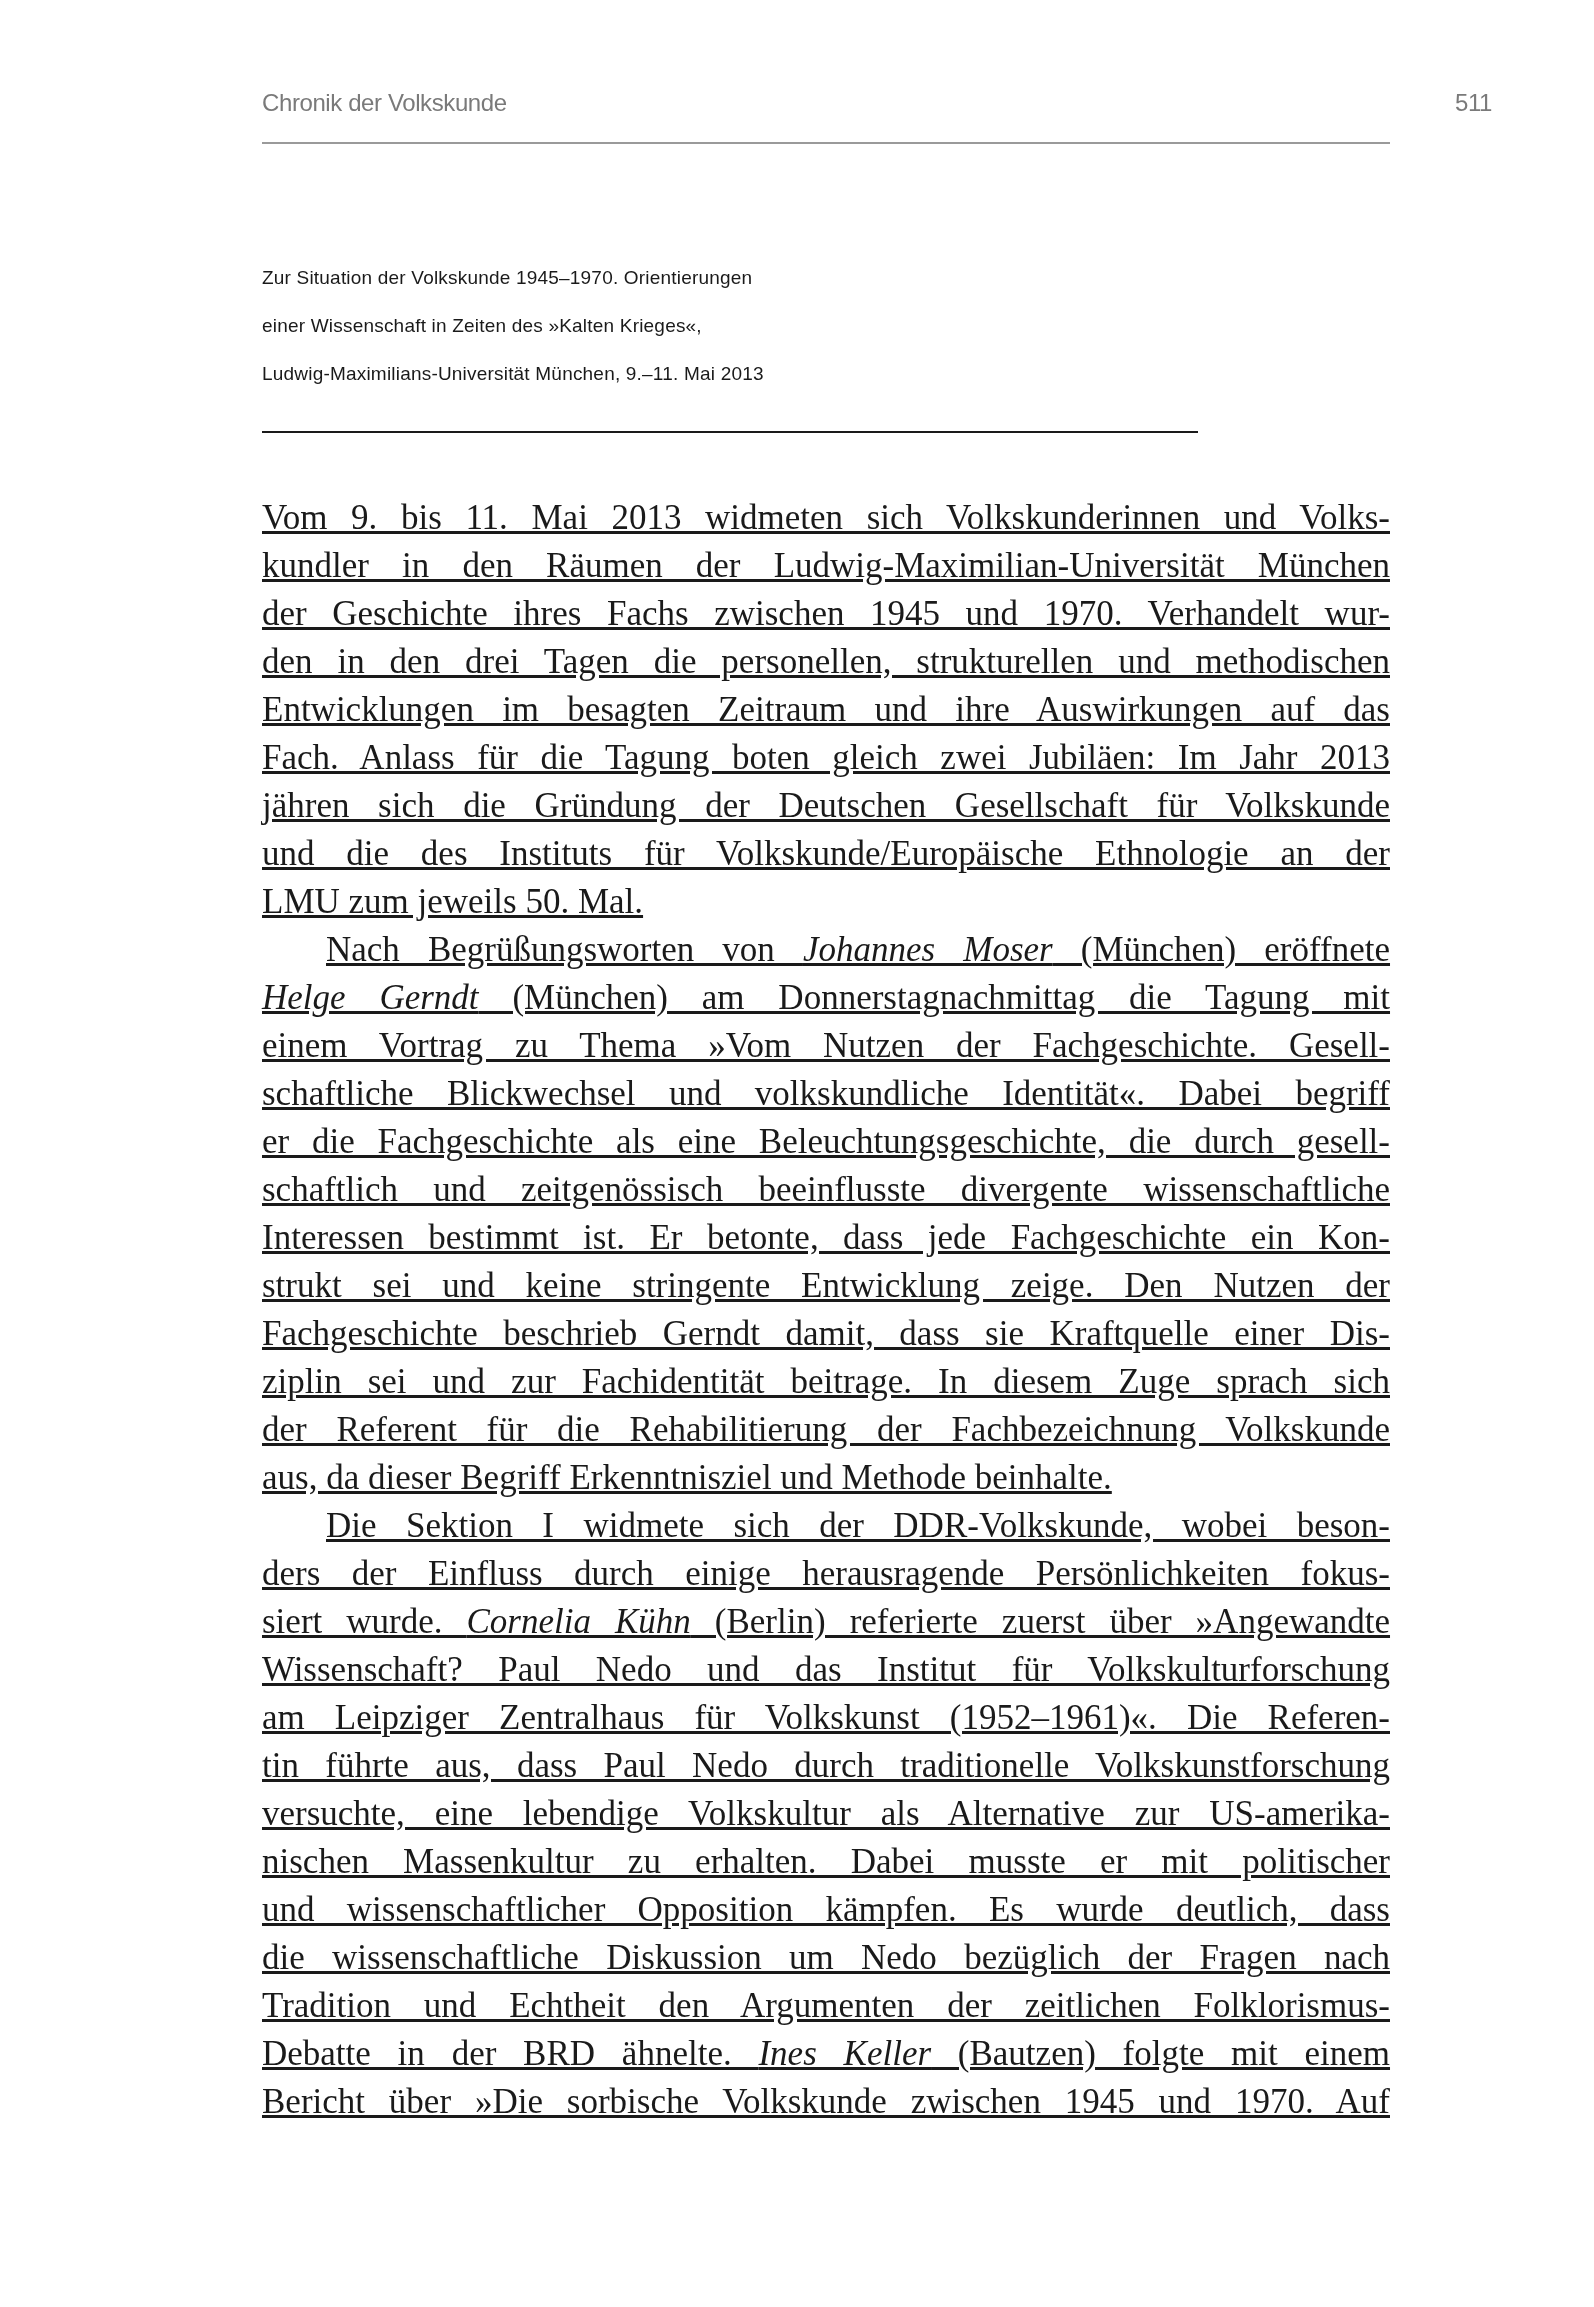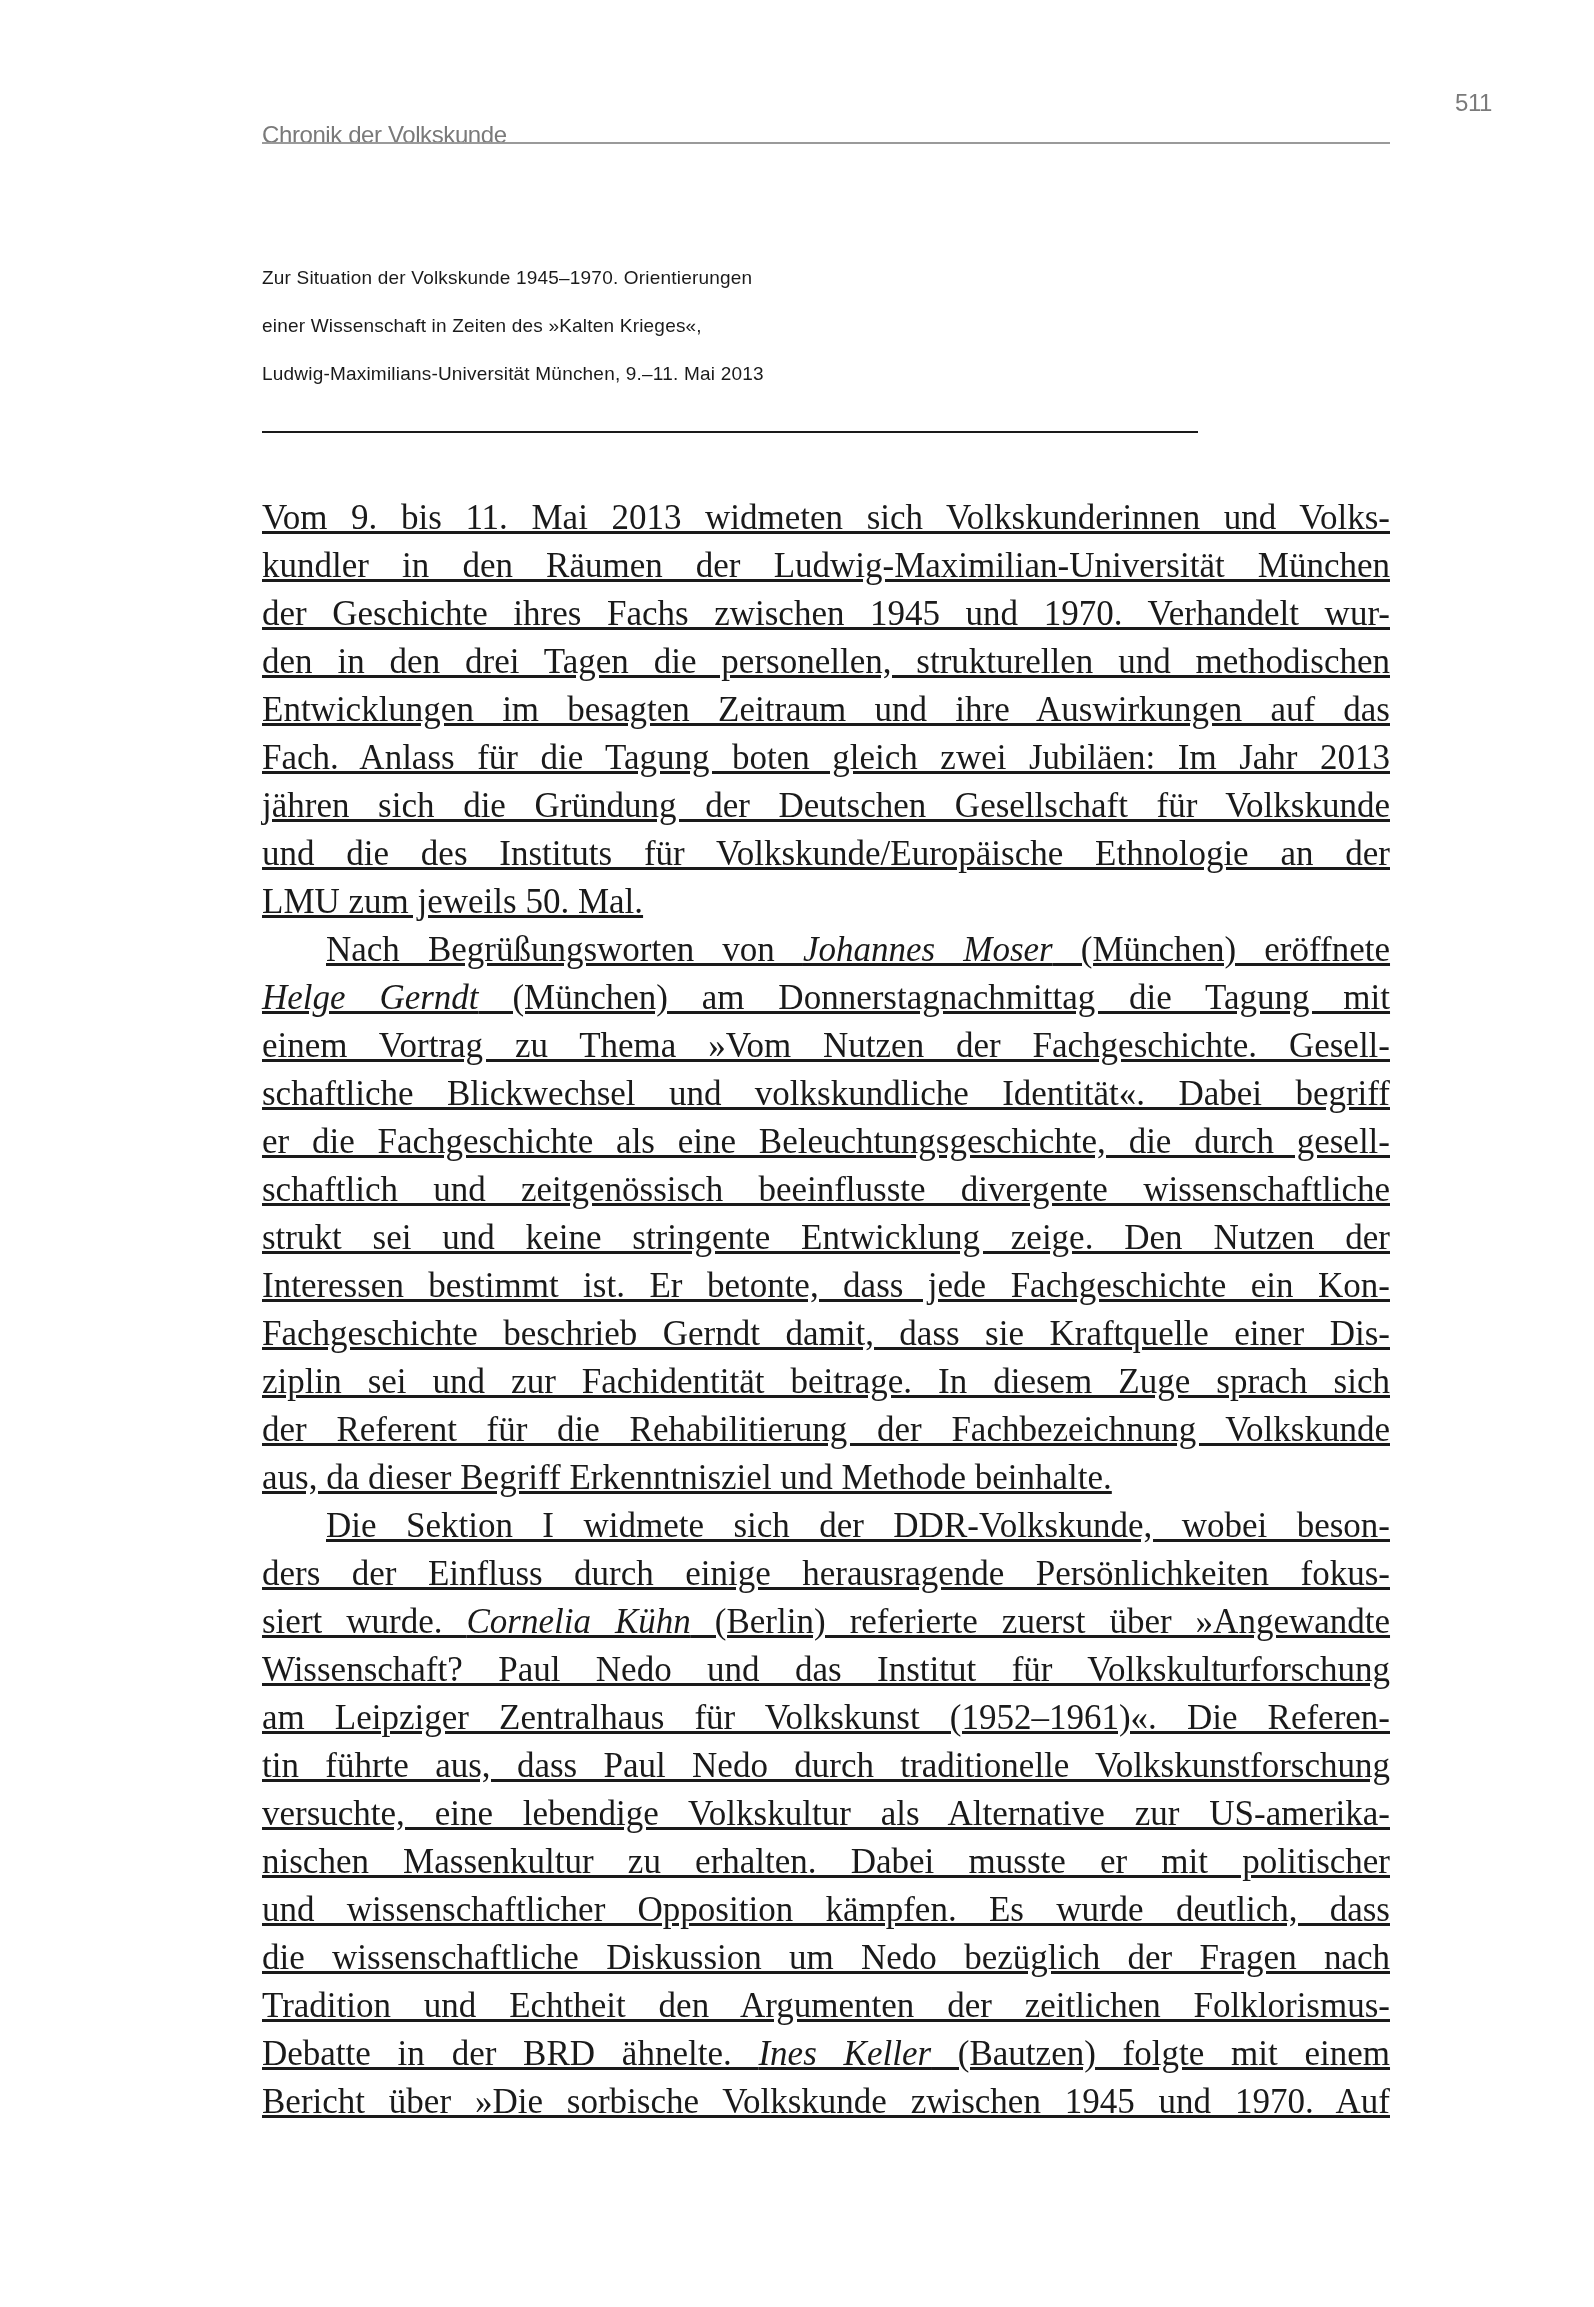--- a/index.html
+++ b/index.html
@@ -2,21 +2,21 @@
 <html style="font-size:12.8px"><head>
   <meta charset="utf-8">
   <style>
     html, body { margin: 0; padding: 0; background: #ffffff; }
     body { width: 1595px; height: 2307px; position: relative; overflow: hidden; }
     .running-head {
       position: absolute; left: 262px; top: 89px; width: 1230px; height: 32px;
       font-family: "Liberation Sans", sans-serif; font-size: 24px; color: #7a7a7a;
       letter-spacing: -0.4px;
     }
-    .running-head .title { position: absolute; left: 0; top: 0; margin-top: 32px; }
+    .running-head .title { position: absolute; left: 0; top: 0; }
     .running-head .pageno { position: absolute; right: 0; top: 0; margin-left: 35px; }
     .head-rule {
       position: absolute; left: 262px; top: 142px; width: 1128px; height: 2.4px;
       background: #9a9a9a;
     }
     .article-title {
       position: absolute; left: 262px; top: 254px; width: 1037px;
       font-family: "Liberation Sans", sans-serif; font-size: 19px; line-height: 48px;
       color: #1a1a1a; letter-spacing: 0.2px;
     }
@@ -64,22 +64,22 @@
       <span class="line"><span>und die des Instituts für Volkskunde/Europäische Ethnologie an der</span></span>
       <span class="line last"><span>LMU zum jeweils 50. Mal.</span></span>
     </div>
     <div>
       <span class="line indent"><span>Nach Begrüßungsworten von </span><em>Johannes Moser</em><span> (München) eröffnete</span></span>
       <span class="line"><em>Helge Gerndt</em><span> (München) am Donnerstagnachmittag die Tagung mit</span></span>
       <span class="line"><span>einem Vortrag zu Thema »Vom Nutzen der Fachgeschichte. Gesell-</span></span>
       <span class="line"><span>schaftliche Blickwechsel und volkskundliche Identität«. Dabei begriff</span></span>
       <span class="line"><span>er die Fachgeschichte als eine Beleuchtungsgeschichte, die durch gesell-</span></span>
       <span class="line"><span>schaftlich und zeitgenössisch beeinflusste divergente wissenschaftliche</span></span>
+      <span class="line"><span>Interessen bestimmt ist. Er betonte, dass jede Fachgeschichte ein Kon-</span></span>
       <span class="line"><span>strukt sei und keine stringente Entwicklung zeige. Den Nutzen der</span></span>
-      <span class="line"><span>Interessen bestimmt ist. Er betonte, dass jede Fachgeschichte ein Kon-</span></span>
       <span class="line"><span>Fachgeschichte beschrieb Gerndt damit, dass sie Kraftquelle einer Dis-</span></span>
       <span class="line"><span>ziplin sei und zur Fachidentität beitrage. In diesem Zuge sprach sich</span></span>
       <span class="line"><span>der Referent für die Rehabilitierung der Fachbezeichnung Volkskunde</span></span>
       <span class="line last"><span>aus, da dieser Begriff Erkenntnisziel und Methode beinhalte.</span></span>
     </div>
     <div>
       <span class="line indent"><span>Die Sektion I widmete sich der DDR-Volkskunde, wobei beson-</span></span>
       <span class="line"><span>ders der Einfluss durch einige herausragende Persönlichkeiten fokus-</span></span>
       <span class="line"><span>siert wurde. </span><em>Cornelia Kühn</em><span> (Berlin) referierte zuerst über »Angewandte</span></span>
       <span class="line"><span>Wissenschaft? Paul Nedo und das Institut für Volkskulturforschung</span></span>

